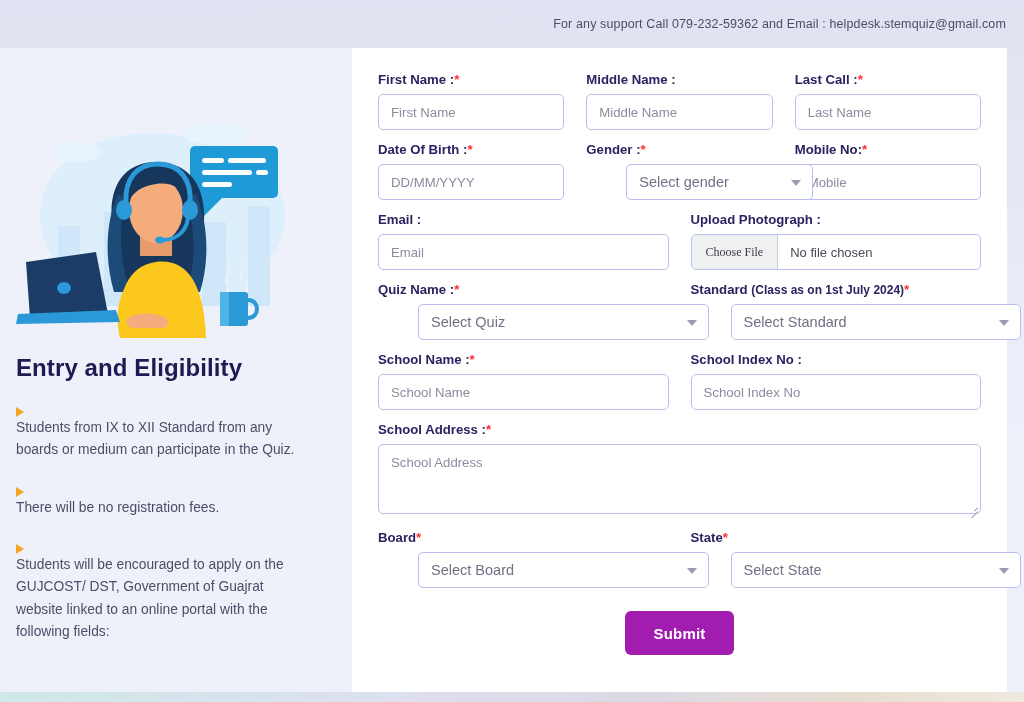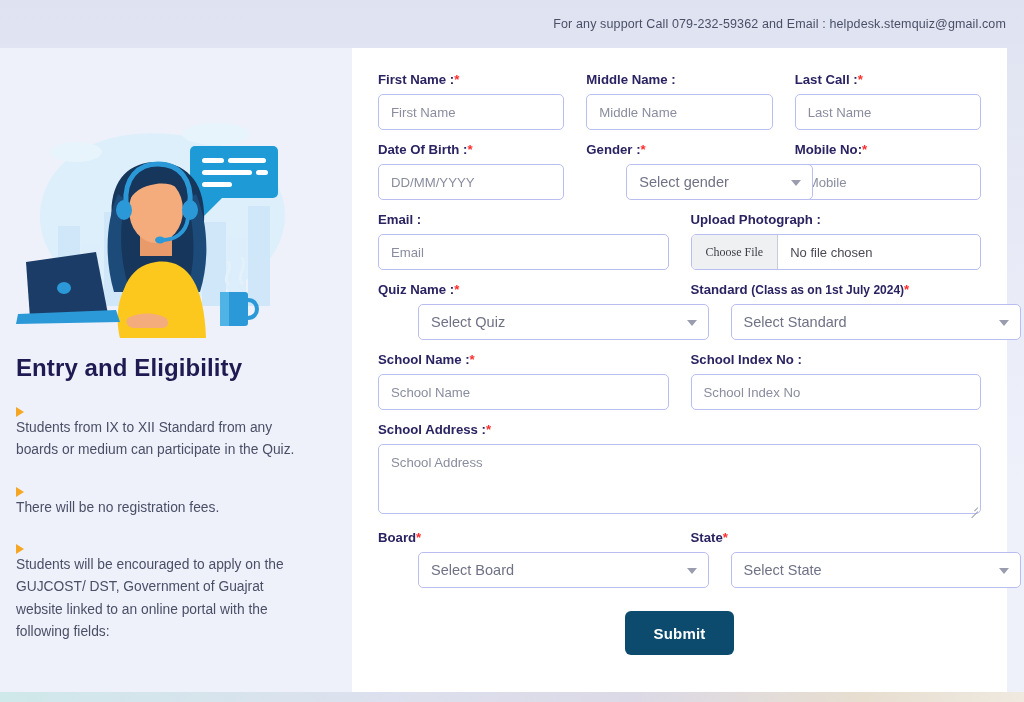--- a/index.html
+++ b/index.html
@@ -207,21 +207,21 @@
   .resize-grip i:nth-child(1) { bottom: 2px; width: 9px; }
   .resize-grip i:nth-child(2) { bottom: 6px; width: 5px; }
 
   
   .submit-row {
     display: flex;
     justify-content: center;
     margin-top: 23px;
   }
   .submit-btn {
-    background: #0c4a6e;
+    background: #a21caf;
     color: #ffffff;
     border: none;
     border-radius: 6px;
     font-family: "Liberation Sans", sans-serif;
     font-size: 15px;
     font-weight: bold;
     padding: 0 28px;
     height: 44px;
     cursor: pointer;
     letter-spacing: 0.2px;

